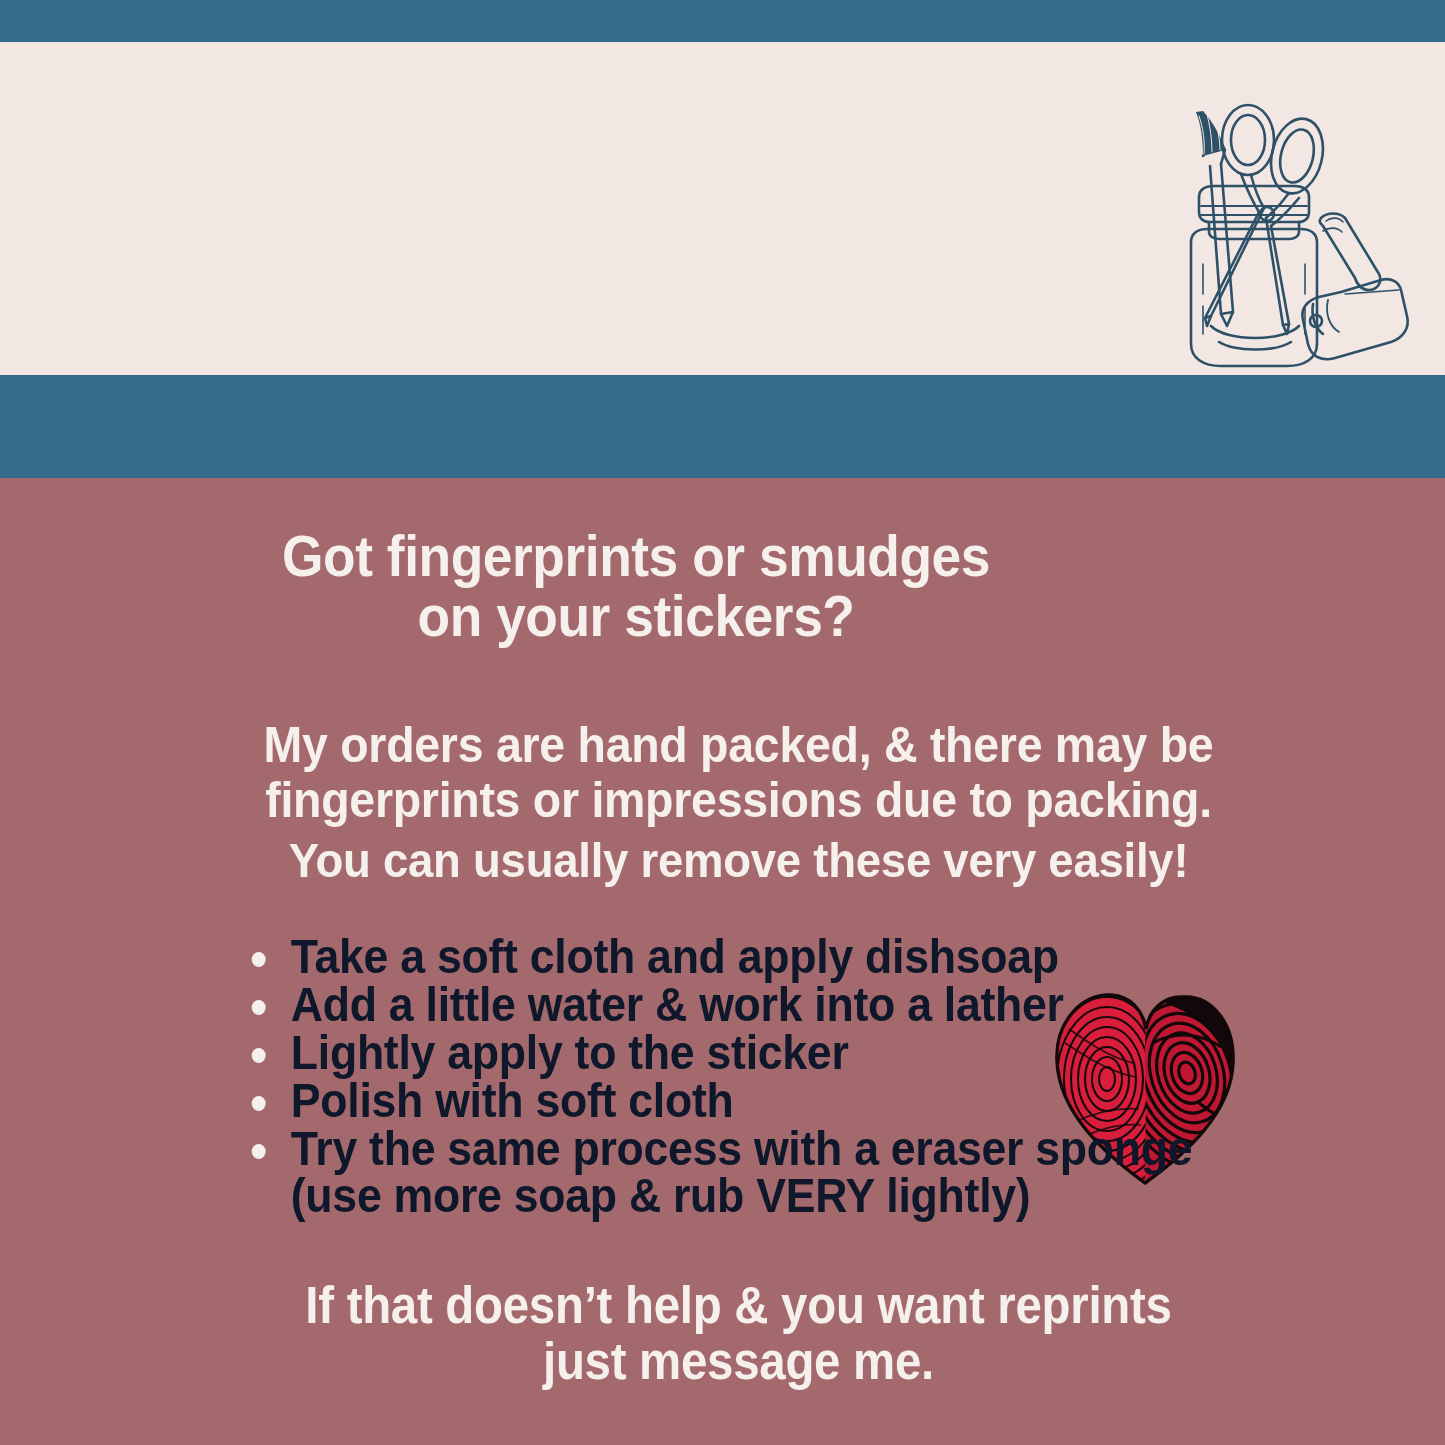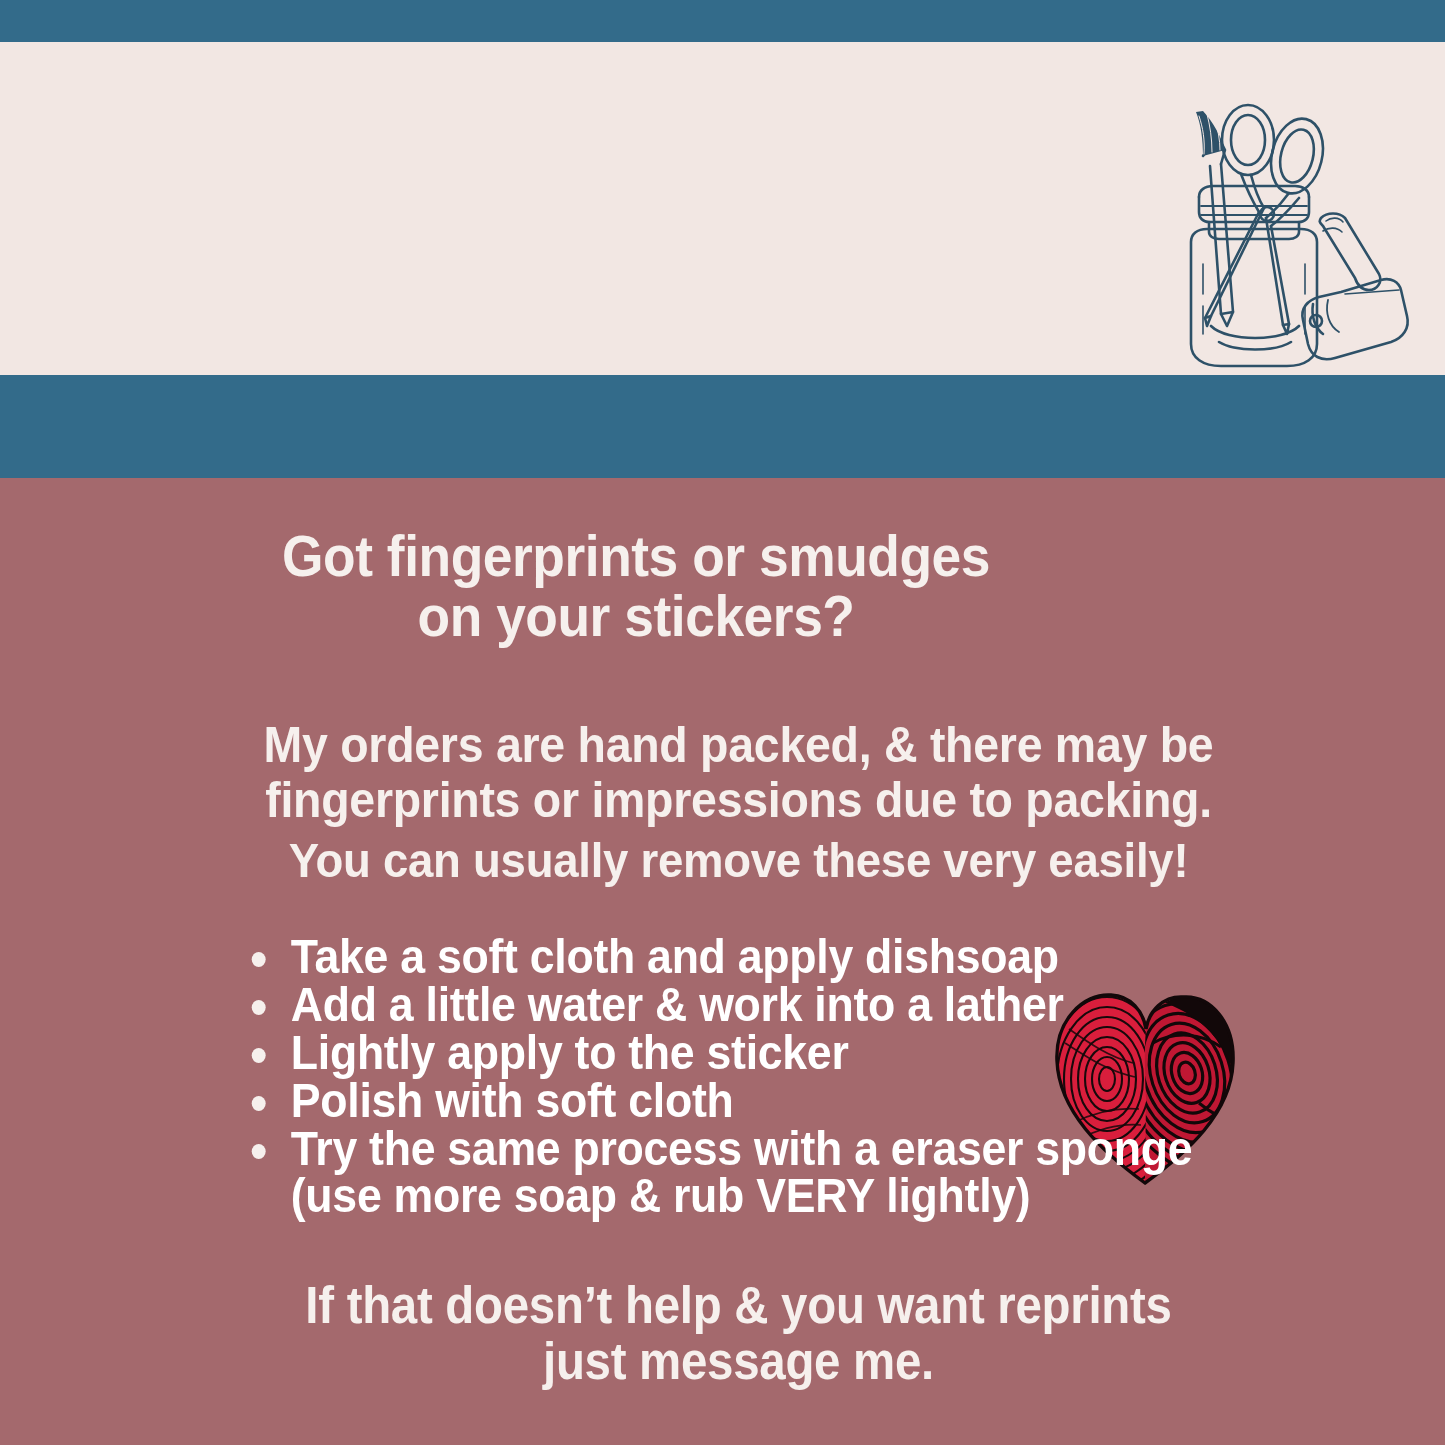--- a/index.html
+++ b/index.html
@@ -59,21 +59,21 @@
   .para2{
     position:absolute;left:100px;top:355px;width:1245px;
     text-align:center;color:#F6F0ED;
     font-weight:bold;font-size:49px;line-height:54px;
     letter-spacing:-0.3px;
     transform:scaleX(0.93);transform-origin:center top;
   }
 
   .bullets{
     position:absolute;left:232px;top:455px;width:1100px;
-    color:#ffffff;
+    color:#0f172a;
     font-weight:bold;font-size:48px;line-height:47px;
     letter-spacing:-0.3px;
     list-style:none;margin:0;padding:0;
   }
   .bullets li{
     position:relative;padding-left:46px;margin:0 0 1px 0;
     transform:scaleX(0.93);transform-origin:left top;
   }
   .bullets li .dot{
     position:absolute;left:4px;top:19px;

